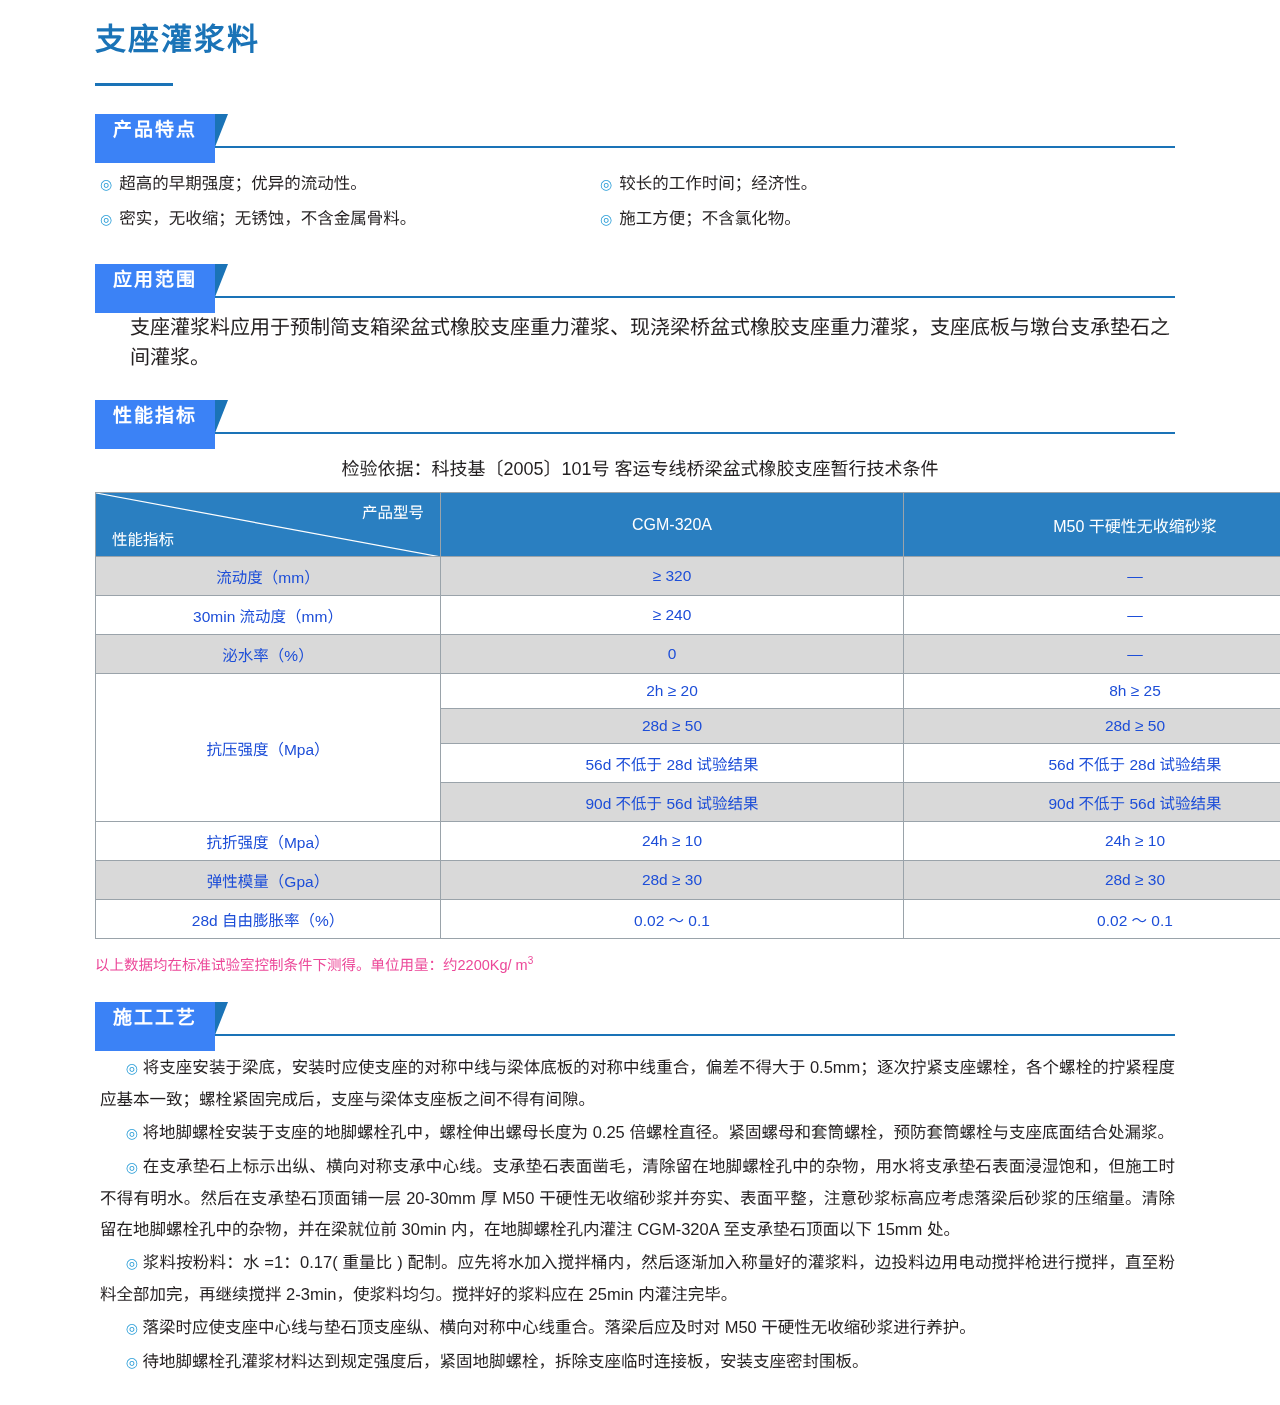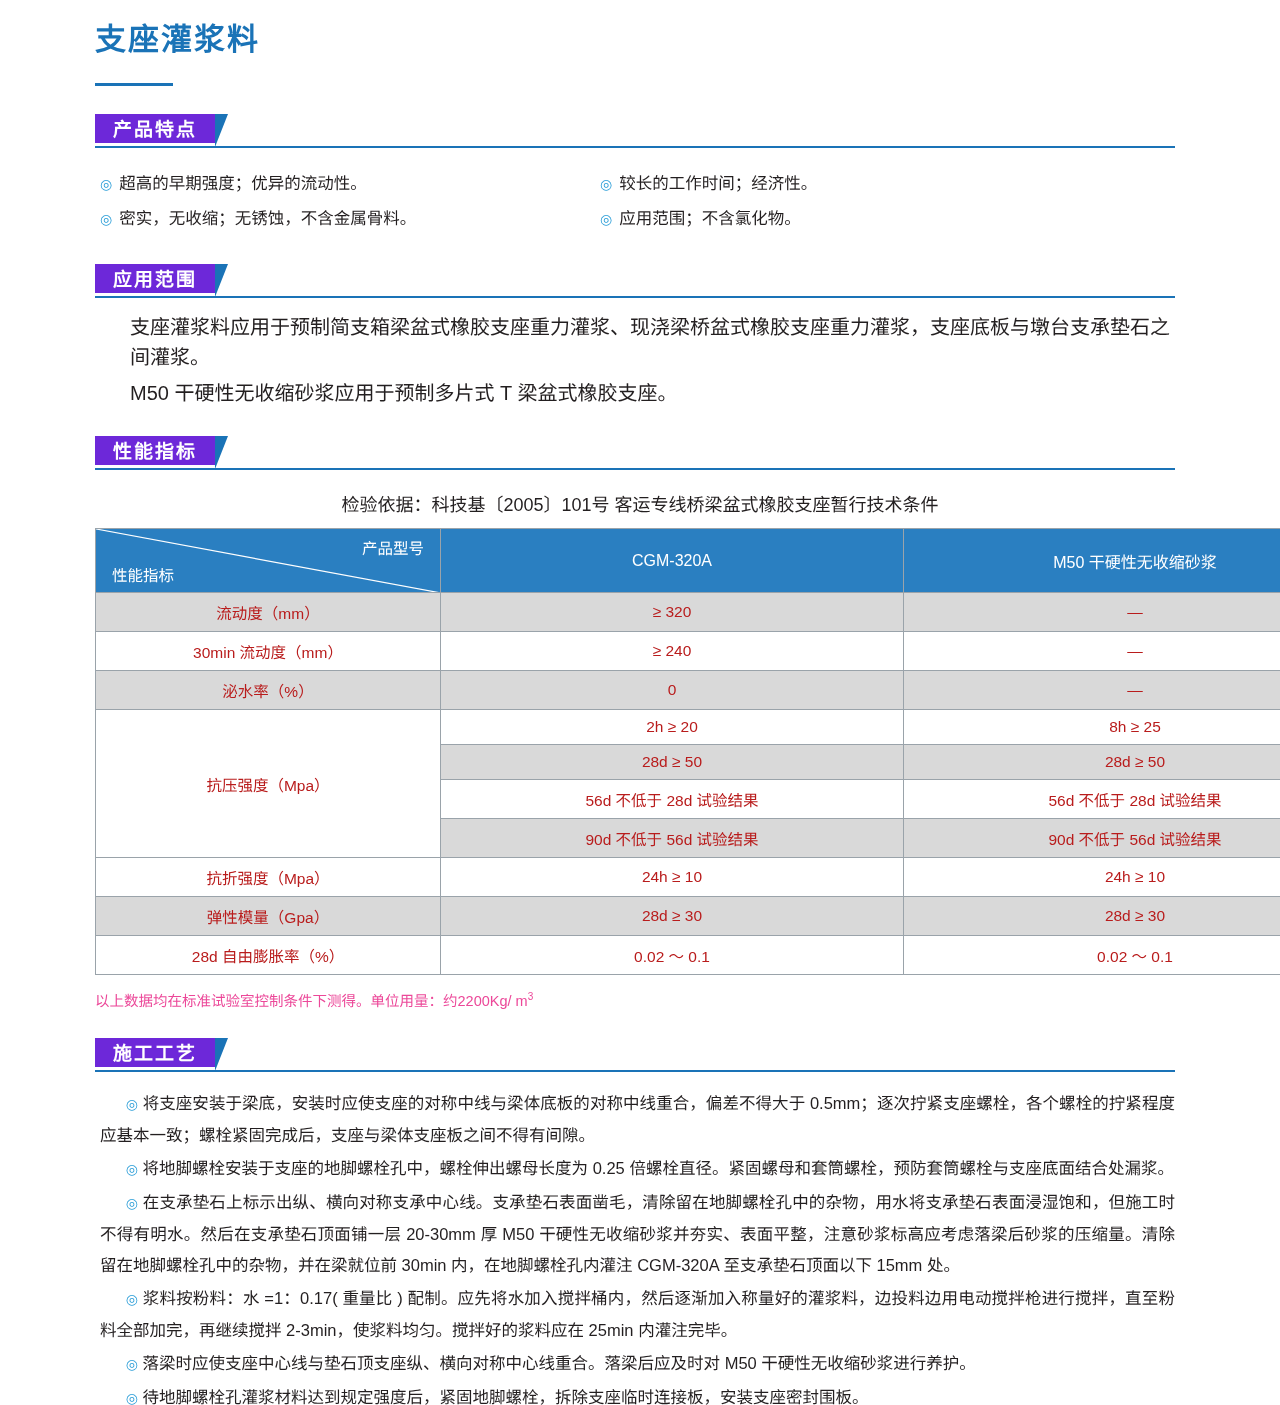--- a/index.html
+++ b/index.html
@@ -43,26 +43,26 @@
     margin-top: 28px;
   }
   .sec-head {
     position: relative;
     margin-left: 95px;
     margin-right: 105px;
     height: 34px;
   }
   .sec-head .tab {
     display: inline-block;
-    background: #6d28d9;
+    background: #3b82f6;
     color: #ffffff;
     font-size: 19px;
     font-weight: bold;
     letter-spacing: 2px;
-    padding: 5px 18px 2px 18px;
+    padding: 5px 18px 22px 18px;
     position: relative;
     z-index: 2;
     line-height: 22px;
   }
   .sec-head .tab::after {
     content: "";
     position: absolute;
     right: -13px;
     top: 0;
     width: 0; height: 0;
@@ -121,21 +121,21 @@
     border-collapse: collapse;
     margin: 0 0 0 95px;
     width: 1272px;
     font-size: 15.5px;
   }
   table.perf td, table.perf th {
     border: 1px solid #9aa3aa;
     text-align: center;
     padding: 8px 4px;
     font-weight: normal;
-    color: #b91c1c;
+    color: #1d4ed8;
   }
   table.perf thead td {
     background: #2a7fc1;
     color: #ffffff;
     font-size: 16px;
     height: 64px;
   }
   td.diag {
     position: relative;
     padding: 0;
@@ -211,33 +211,32 @@
       <div class="item">
         <span class="bullet">◎</span>
         <span>较长的工作时间；经济性。</span>
       </div>
       <div class="item">
         <span class="bullet">◎</span>
         <span>密实，无收缩；无锈蚀，不含金属骨料。</span>
       </div>
       <div class="item">
         <span class="bullet">◎</span>
-        <span>应用范围；不含氯化物。</span>
+        <span>施工方便；不含氯化物。</span>
       </div>
     </div>
   </div>
 
   <div class="section">
     <div class="sec-head">
       <span class="tab">应用范围</span>
       <span class="rule"></span>
     </div>
     <div class="para-block">
       <p>支座灌浆料应用于预制简支箱梁盆式橡胶支座重力灌浆、现浇梁桥盆式橡胶支座重力灌浆，支座底板与墩台支承垫石之间灌浆。</p>
-      <p>M50 干硬性无收缩砂浆应用于预制多片式 T 梁盆式橡胶支座。</p>
     </div>
   </div>
 
   <div class="section">
     <div class="sec-head">
       <span class="tab">性能指标</span>
       <span class="rule"></span>
     </div>
 
     <div class="table-caption">检验依据：科技基〔2005〕101号 客运专线桥梁盆式橡胶支座暂行技术条件</div>

